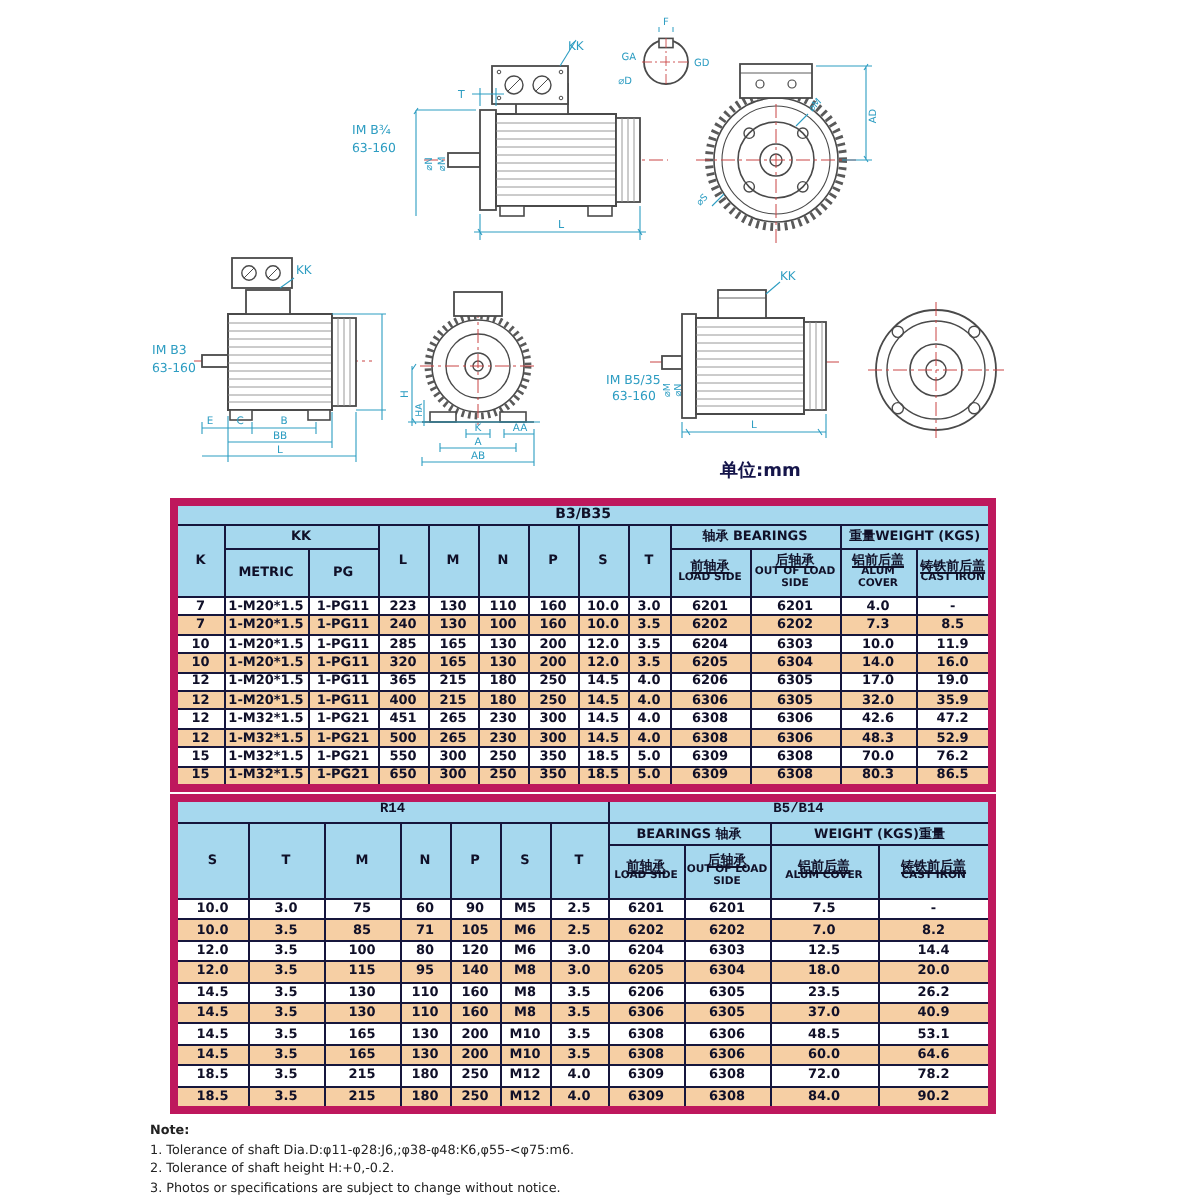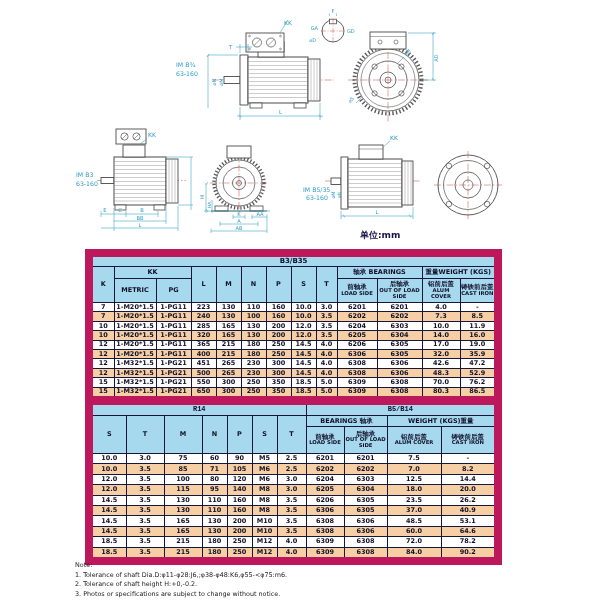--- a/index.html
+++ b/index.html
@@ -1,37 +1,37 @@
 <!DOCTYPE html>
 <html><head>
 <meta charset="utf-8">
 <style>
   html,body{margin:0;padding:0;}
   body{width:600px;height:600px;background:#fff;font-family:"DejaVu Sans",sans-serif;position:relative;}
   .page{position:absolute;left:0;top:0;width:600px;height:600px;background:#fff;overflow:hidden;}
   svg.drawings{position:absolute;left:0;top:0;}
   .unit{position:absolute;left:360px;top:229px;width:134px;text-align:left;font-size:9px;font-weight:bold;color:#15154a;}
-  table{position:absolute;left:85px;width:409px;border-collapse:collapse;table-layout:fixed;border:8px solid #be185d;}
+  table{position:absolute;left:85px;width:409px;border-collapse:collapse;table-layout:fixed;border:4px solid #be185d;}
   .t1{top:249px;}
   .t2{top:397px;}
   th,td{border:1px solid #16163c;padding:0;text-align:center;vertical-align:middle;color:#101028;overflow:hidden;white-space:nowrap;line-height:1.05;}
   thead th{background:#a6d8ee;font-weight:bold;}
   .t1 thead tr.r1 th{height:9px;font-size:7px;}
   .t1 thead tr.r2 th{height:11px;font-size:6.5px;}
   .t1 thead tr.r3 th{height:23px;font-size:6.5px;}
   .t1 tbody td{height:8.4px;font-size:6.5px;font-weight:bold;}
   .t2 thead tr.r1 th{height:10px;font-size:7px;font-family:Liberation Mono, monospace;}
   .t2 thead tr.r2 th{height:10px;font-size:6.5px;margin-left:31px;}
   .t2 thead tr.r3 th{height:26px;font-size:6.5px;}
   .t2 tbody td{height:9.4px;font-size:6.5px;font-weight:bold;}
   tbody tr:nth-child(even) td{background:#f6cfa4;}
-  .cn{font-size:6.5px;font-weight:bold;}
+  .cn{font-size:6.5px;font-weight:bold;text-decoration:underline;}
   .en{font-size:5.3px;font-weight:bold;white-space:normal;line-height:1.12;}
   .notes{position:absolute;left:75px;top:561px;font-size:6.4px;color:#222;line-height:1.5;}
-  .notes .nt{font-weight:normal;}
+  .notes .nt{font-weight:bold;}
   text{font-family:"DejaVu Sans",sans-serif;}
 </style>
 </head>
 <body>
 
 <div class="page">
 
   <svg class="drawings" width="600" height="245" viewBox="0 0 600 245">
 
     <g fill="none">

